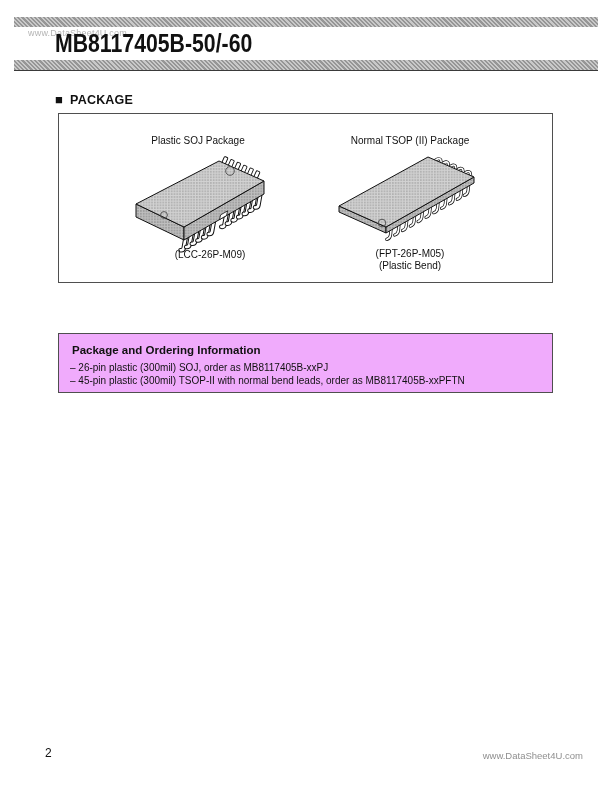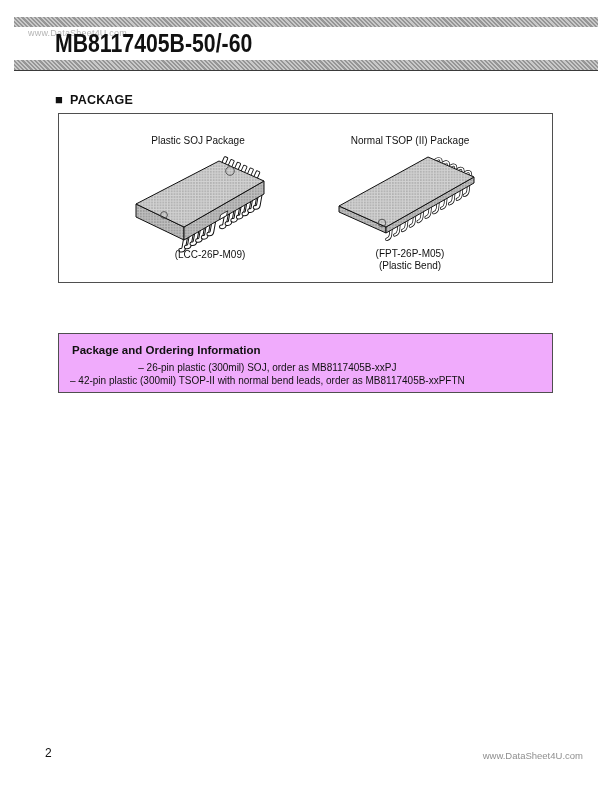--- a/index.html
+++ b/index.html
@@ -51,21 +51,21 @@
   .cap-tsop2 { left:266px; top:146px; }
 
   .chip-svg { position:absolute; }
   .svg-soj  { left:67px;  top:40px; width:150px; height:104px; }
   .svg-tsop { left:277px; top:40px; width:150px; height:96px; }
 
   .ordering-heading {
     position:absolute; left:13px; top:10px; font-size:11.5px; font-weight:bold;
   }
   .ordering-items {
-    position:absolute; left:11px; top:27px; font-size:10px; line-height:13.2px; white-space:nowrap;text-align:center;
+    position:absolute; left:11px; top:27px; font-size:10px; line-height:13.2px; white-space:nowrap;
   }
 
   .page-number { position:absolute; left:45px; top:746px; font-size:12px; color:#111; }
   .bottom-watermark {
     position:absolute; right:31px; top:750px; font-size:9.5px; color:#8f8f8f; white-space:nowrap;
   }
 </style>
 </head>
 <body>
 
@@ -186,20 +186,20 @@
 
     <div class="pkg-caption cap-soj" data-interactable="false">(LCC-26P-M09)</div>
     <div class="pkg-caption cap-tsop1" data-interactable="false">(FPT-26P-M05)</div>
     <div class="pkg-caption cap-tsop2" data-interactable="false">(Plastic Bend)</div>
   </div>
 
   <div class="ordering-box" data-interactable="false">
     <div class="ordering-heading" data-interactable="false">Package and Ordering Information</div>
     <div class="ordering-items" data-interactable="false">
       <div data-interactable="false">– 26-pin plastic (300mil) SOJ, order as MB8117405B-xxPJ</div>
-      <div data-interactable="false">– 42-pin plastic (300mil) TSOP-II with normal bend leads, order as MB8117405B-xxPFTN</div>
+      <div data-interactable="false">– 45-pin plastic (300mil) TSOP-II with normal bend leads, order as MB8117405B-xxPFTN</div>
     </div>
   </div>
 
   <div class="page-number" data-interactable="false">2</div>
   <div class="bottom-watermark" data-interactable="false">www.DataSheet4U.com</div>
 
 </div>
 
 </body></html>

